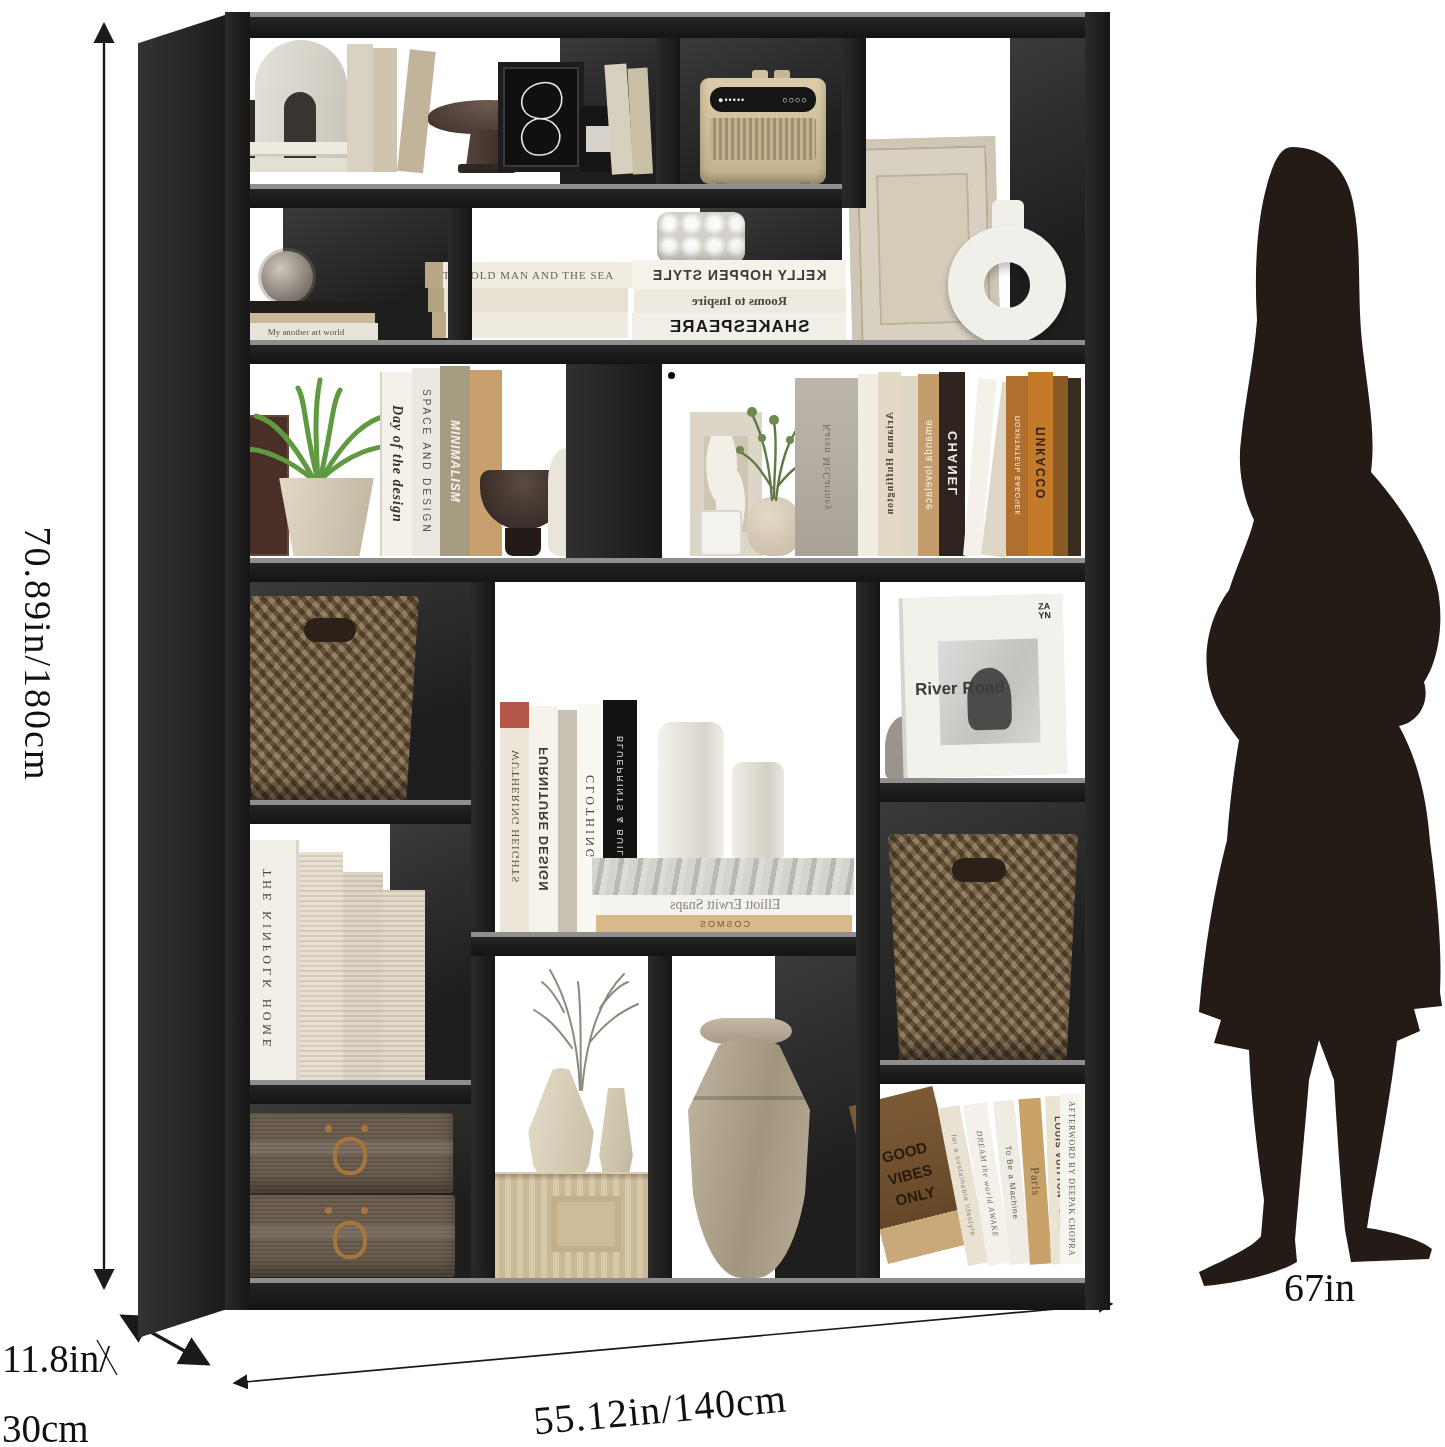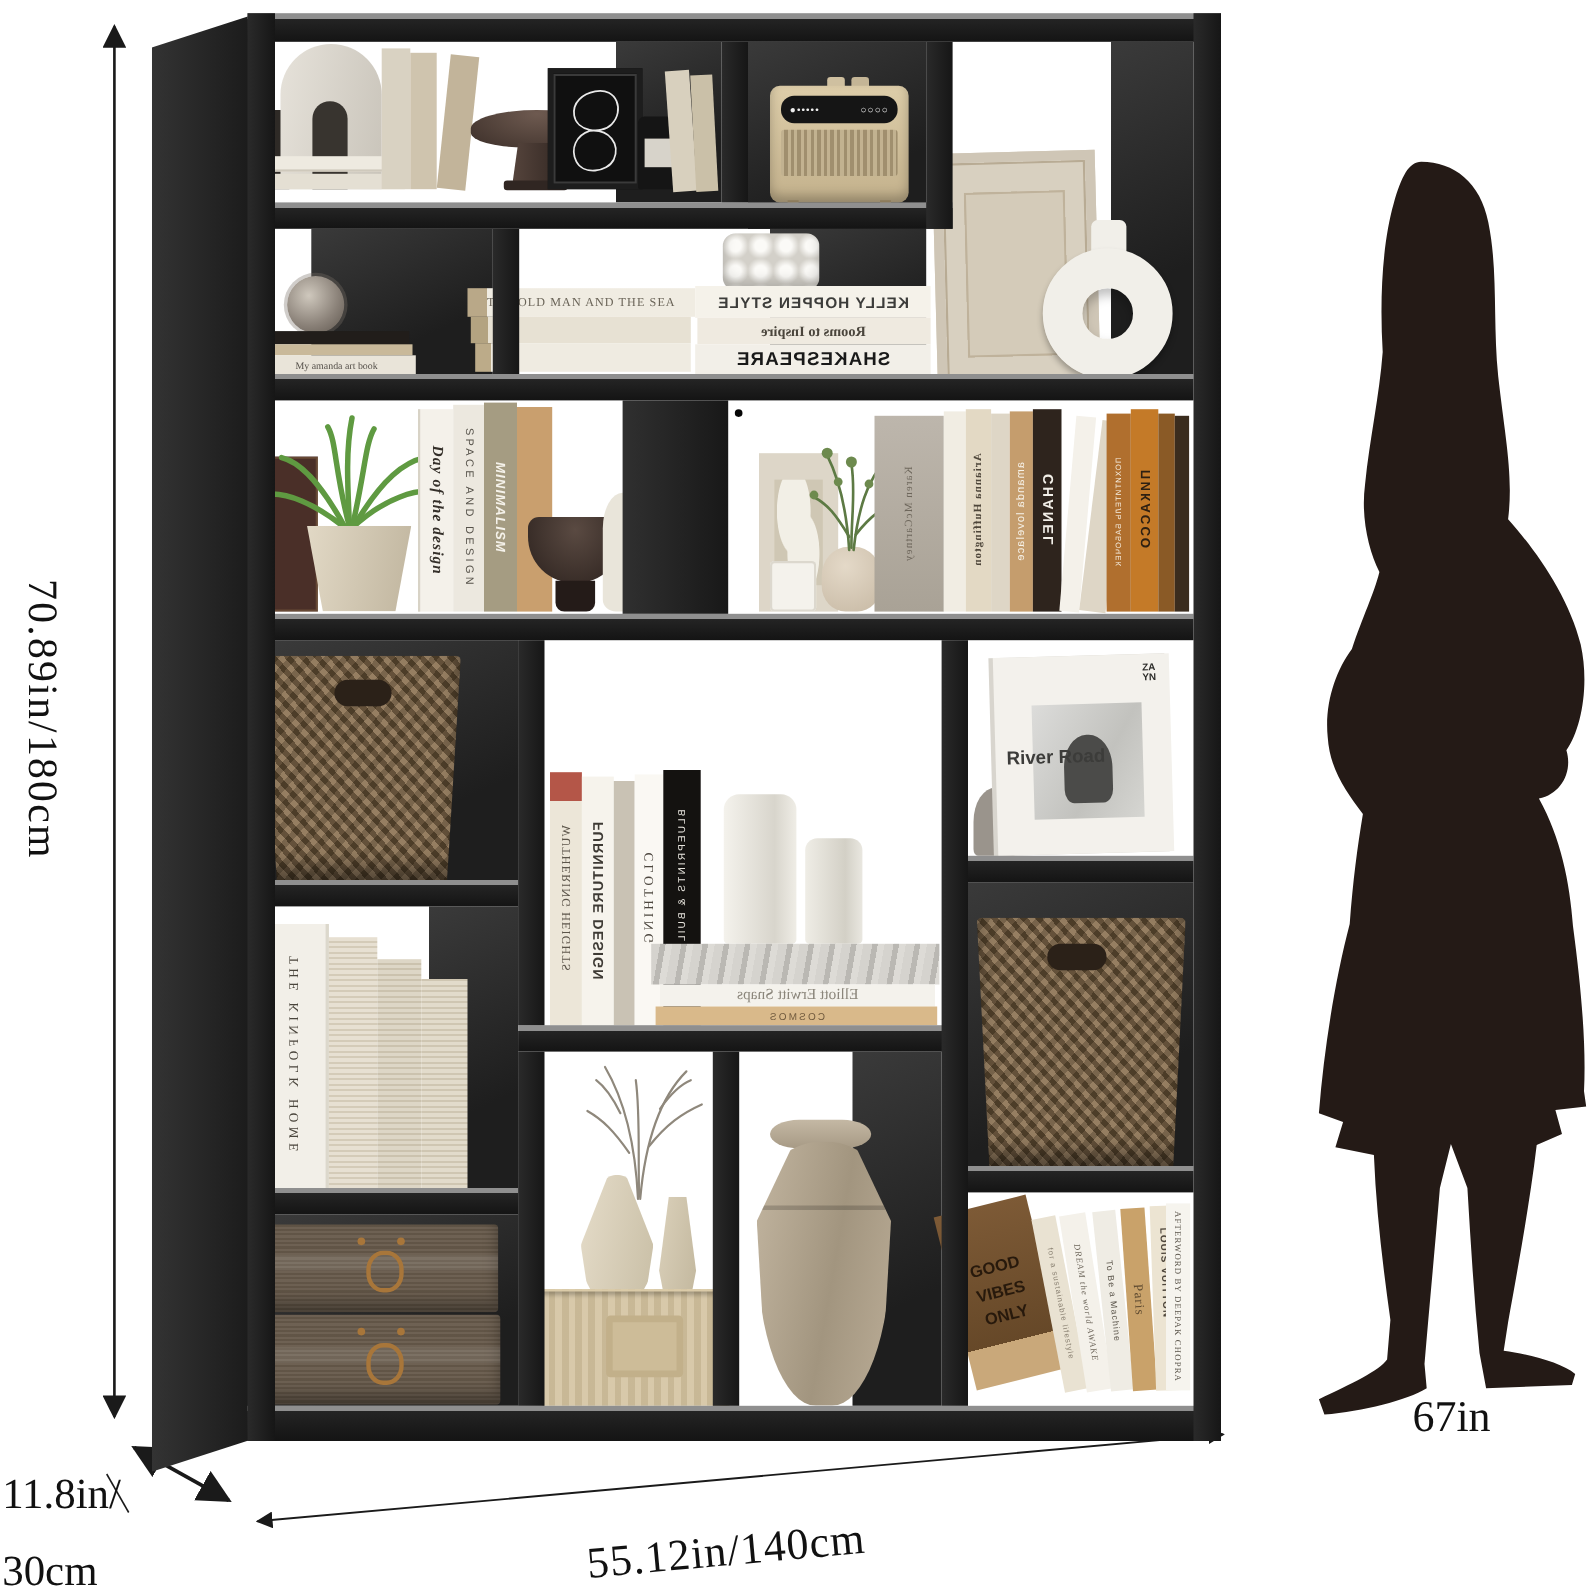--- a/index.html
+++ b/index.html
@@ -134,21 +134,21 @@
     </div>
     <div class="bk" style="left:10px;top:40px;width:106px;height:42px;background:repeating-linear-gradient(90deg,#c2b290 0 3px,#a08f6e 3px 6px);border-radius:3px;"></div>
     <div class="bk" style="left:16px;top:104px;width:10px;height:6px;background:#8d7c5c;border-radius:0 0 3px 3px;"></div>
     <div class="bk" style="left:100px;top:104px;width:10px;height:6px;background:#8d7c5c;border-radius:0 0 3px 3px;"></div>
   </div>
 
   <div class="bk" style="left:261px;top:251px;width:52px;height:52px;border-radius:50%;background:radial-gradient(circle at 38% 34%,#cfc8bd,#8a8178 58%,#5c544c);box-shadow:0 0 0 3px rgba(120,112,102,.35);"></div>
   <div class="bk" style="left:240px;top:301px;width:132px;height:12px;background:#211d1a;"></div>
   <div class="bk" style="left:237px;top:313px;width:138px;height:10px;background:#c9b99a;"></div>
   <div class="bk" style="left:234px;top:323px;width:144px;height:17px;background:#e9e4d9;">
-    <span class="serif" style="font-size:9px;color:#55504a;">My amanda art book</span>
+    <span class="serif" style="font-size:9px;color:#55504a;">My another art world</span>
   </div>
 
   <div class="bk" style="left:657px;top:212px;width:88px;height:52px;border-radius:12px;background:radial-gradient(circle,#fbfaf7 32%,#d3d0c9 75%);background-size:23px 23px;box-shadow:inset 0 -8px 12px rgba(0,0,0,.18);"></div>
 
   <div class="bk" style="left:425px;top:262px;width:207px;height:26px;background:linear-gradient(90deg,#b9a888 0 18px,#f0ece2 18px);">
     <span class="serif" style="font-size:11px;color:#6a6458;letter-spacing:1px;">THE OLD MAN AND THE SEA</span>
   </div>
   <div class="bk" style="left:428px;top:288px;width:200px;height:24px;background:linear-gradient(90deg,#b3a381 0 16px,#e7e1d3 16px);"></div>
   <div class="bk" style="left:432px;top:312px;width:196px;height:26px;background:linear-gradient(90deg,#bcab89 0 14px,#efebe1 14px);"></div>
 

